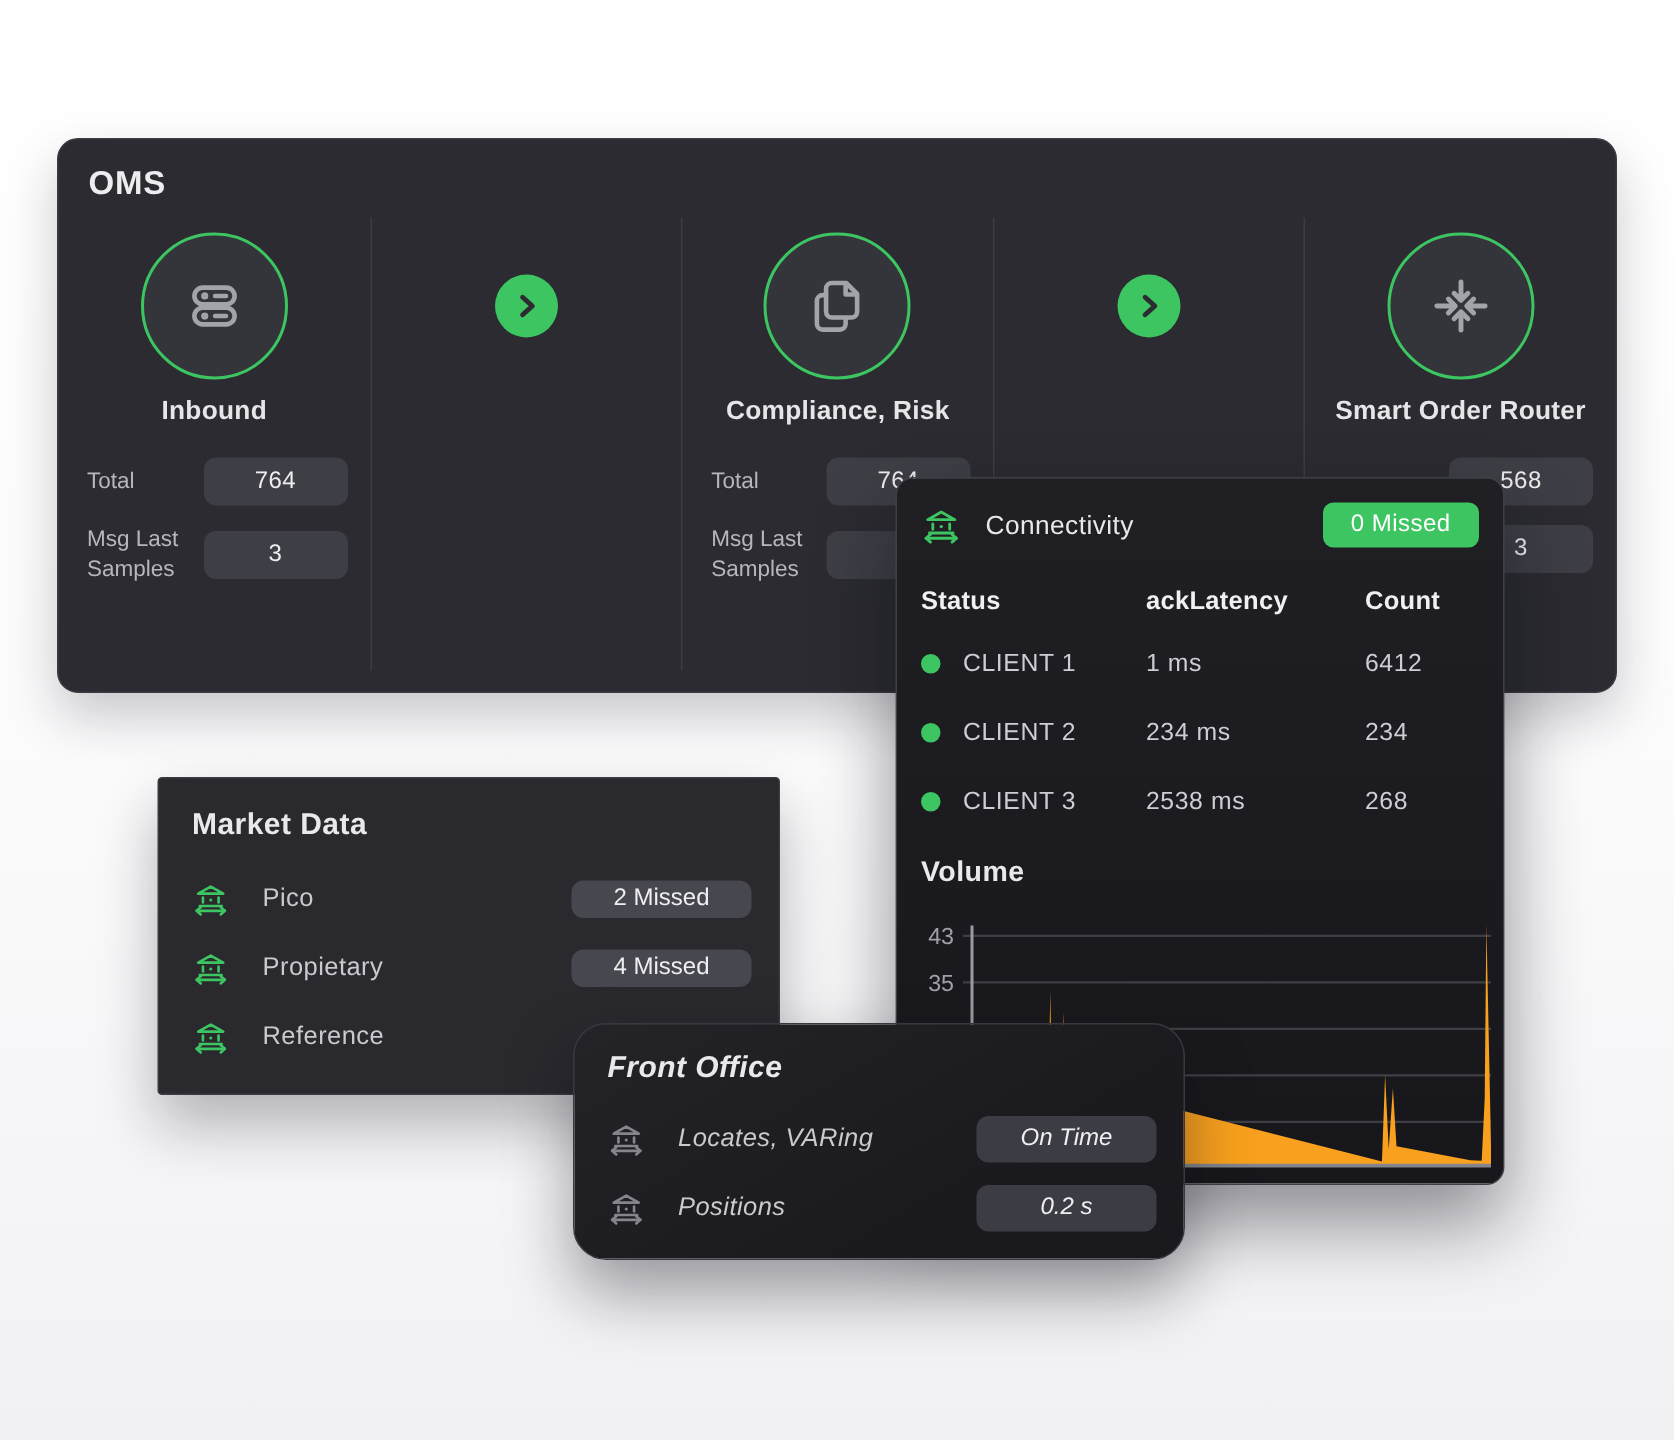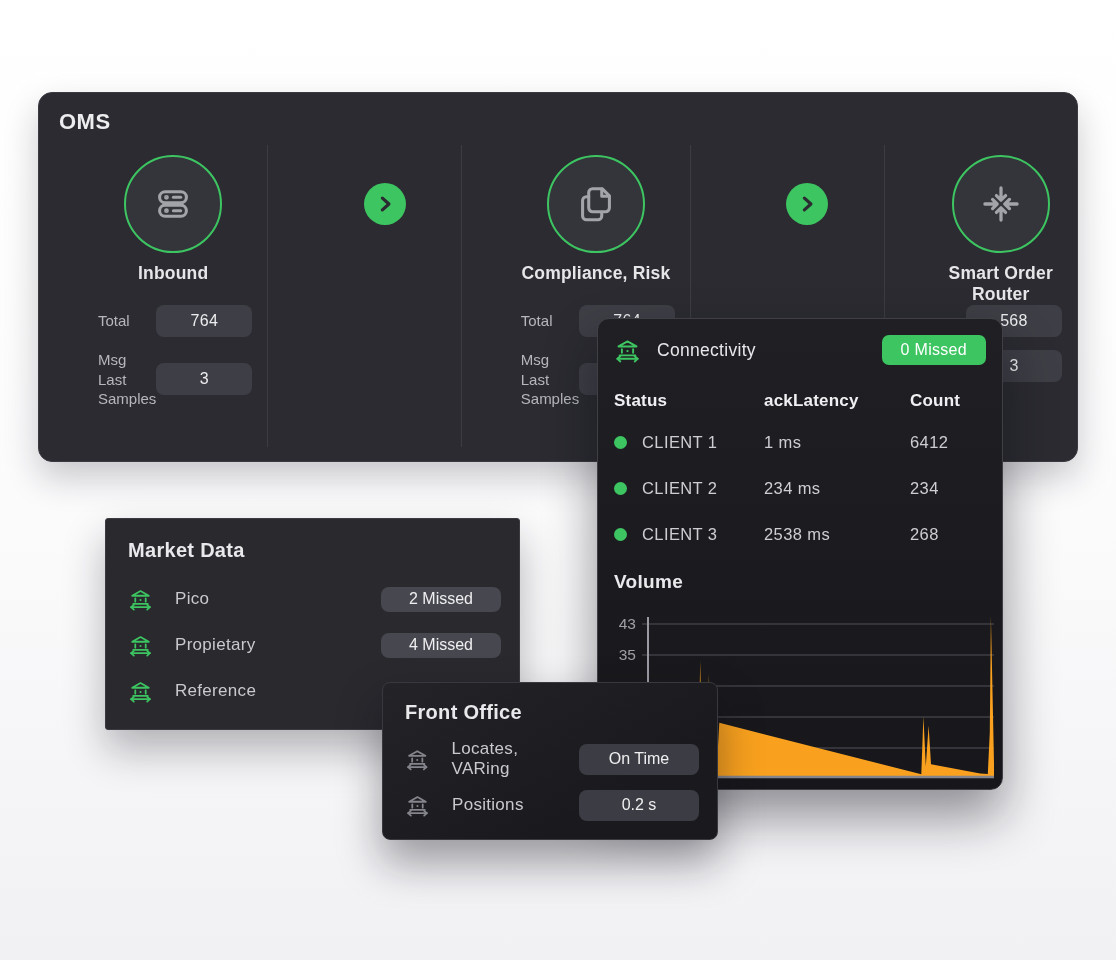--- a/index.html
+++ b/index.html
@@ -12,21 +12,21 @@
 
   
   .oms{
     left:38px;top:92px;width:1040px;height:370px;
     background:#2B2B31;border:1px solid #3a3a41;border-radius:14px;
     box-shadow:0 16px 34px rgba(25,25,35,.22);z-index:1;
     padding:16px 0 0 0;
   }
   .oms-title{margin:0 0 0 20px;font-size:22px;font-weight:700;color:#EDEDEF;letter-spacing:.5px;}
   .oms-grid{display:grid;grid-template-columns:repeat(5,1fr);margin-top:10px;height:302px;}
-  .oms-col{box-sizing:border-box;padding-left:40px;}
+  .oms-col{box-sizing:border-box;}
   .oms-col + .oms-col{border-left:1px solid #3C3C44;}
   .icon-zone{height:118px;display:flex;align-items:center;justify-content:center;}
   .node-circle{
     width:94px;height:94px;border-radius:50%;background:#34343B;
     border:2px solid #3DC561;display:flex;align-items:center;justify-content:center;color:#A3A3AA;
   }
   .arrow-circle{
     width:42px;height:42px;border-radius:50%;background:#3DC561;
     display:flex;align-items:center;justify-content:center;color:#2B2B31;
   }
@@ -75,24 +75,24 @@
     font-size:17px;font-weight:700;color:#F0F0F2;letter-spacing:.2px;}
   .conn-row{display:grid;grid-template-columns:150px 146px 1fr;height:46px;align-items:center;
     font-size:16.5px;color:#CDCDD3;letter-spacing:.4px;}
   .status-cell{display:flex;align-items:center;gap:15px;}
   .dot{width:13px;height:13px;border-radius:50%;background:#3DC561;flex:none;}
   .vol-title{margin:14px 0 0 16px;font-size:19px;font-weight:700;color:#E9E9EB;letter-spacing:.3px;}
   .chart-svg{position:absolute;left:0;bottom:0;}
 
   
   .front{
-    left:382px;top:682px;width:336px;height:158px;
+    left:382px;top:682px;width:408px;height:158px;
     background:linear-gradient(150deg,#242428 0%,#1A1A1E 70%);
-    border:1px solid #38383f;border-radius:8px;
-    box-shadow:0 22px 44px rgba(12,12,22,.40);z-index:4;padding:18px 0 0 0;
+    border:1px solid #38383f;border-radius:22px;
+    box-shadow:0 22px 44px rgba(12,12,22,.40);z-index:4;padding:18px 0 0 0;font-style:italic;
   }
   .front .feed-rows{margin-top:12px;}
   .badge-dark{
     width:120px;height:31px;border-radius:8px;background:#3C3C44;flex:none;
     display:flex;align-items:center;justify-content:center;font-size:16px;color:#EFEFF1;
   }
 </style>
 </head>
 <body>
 

